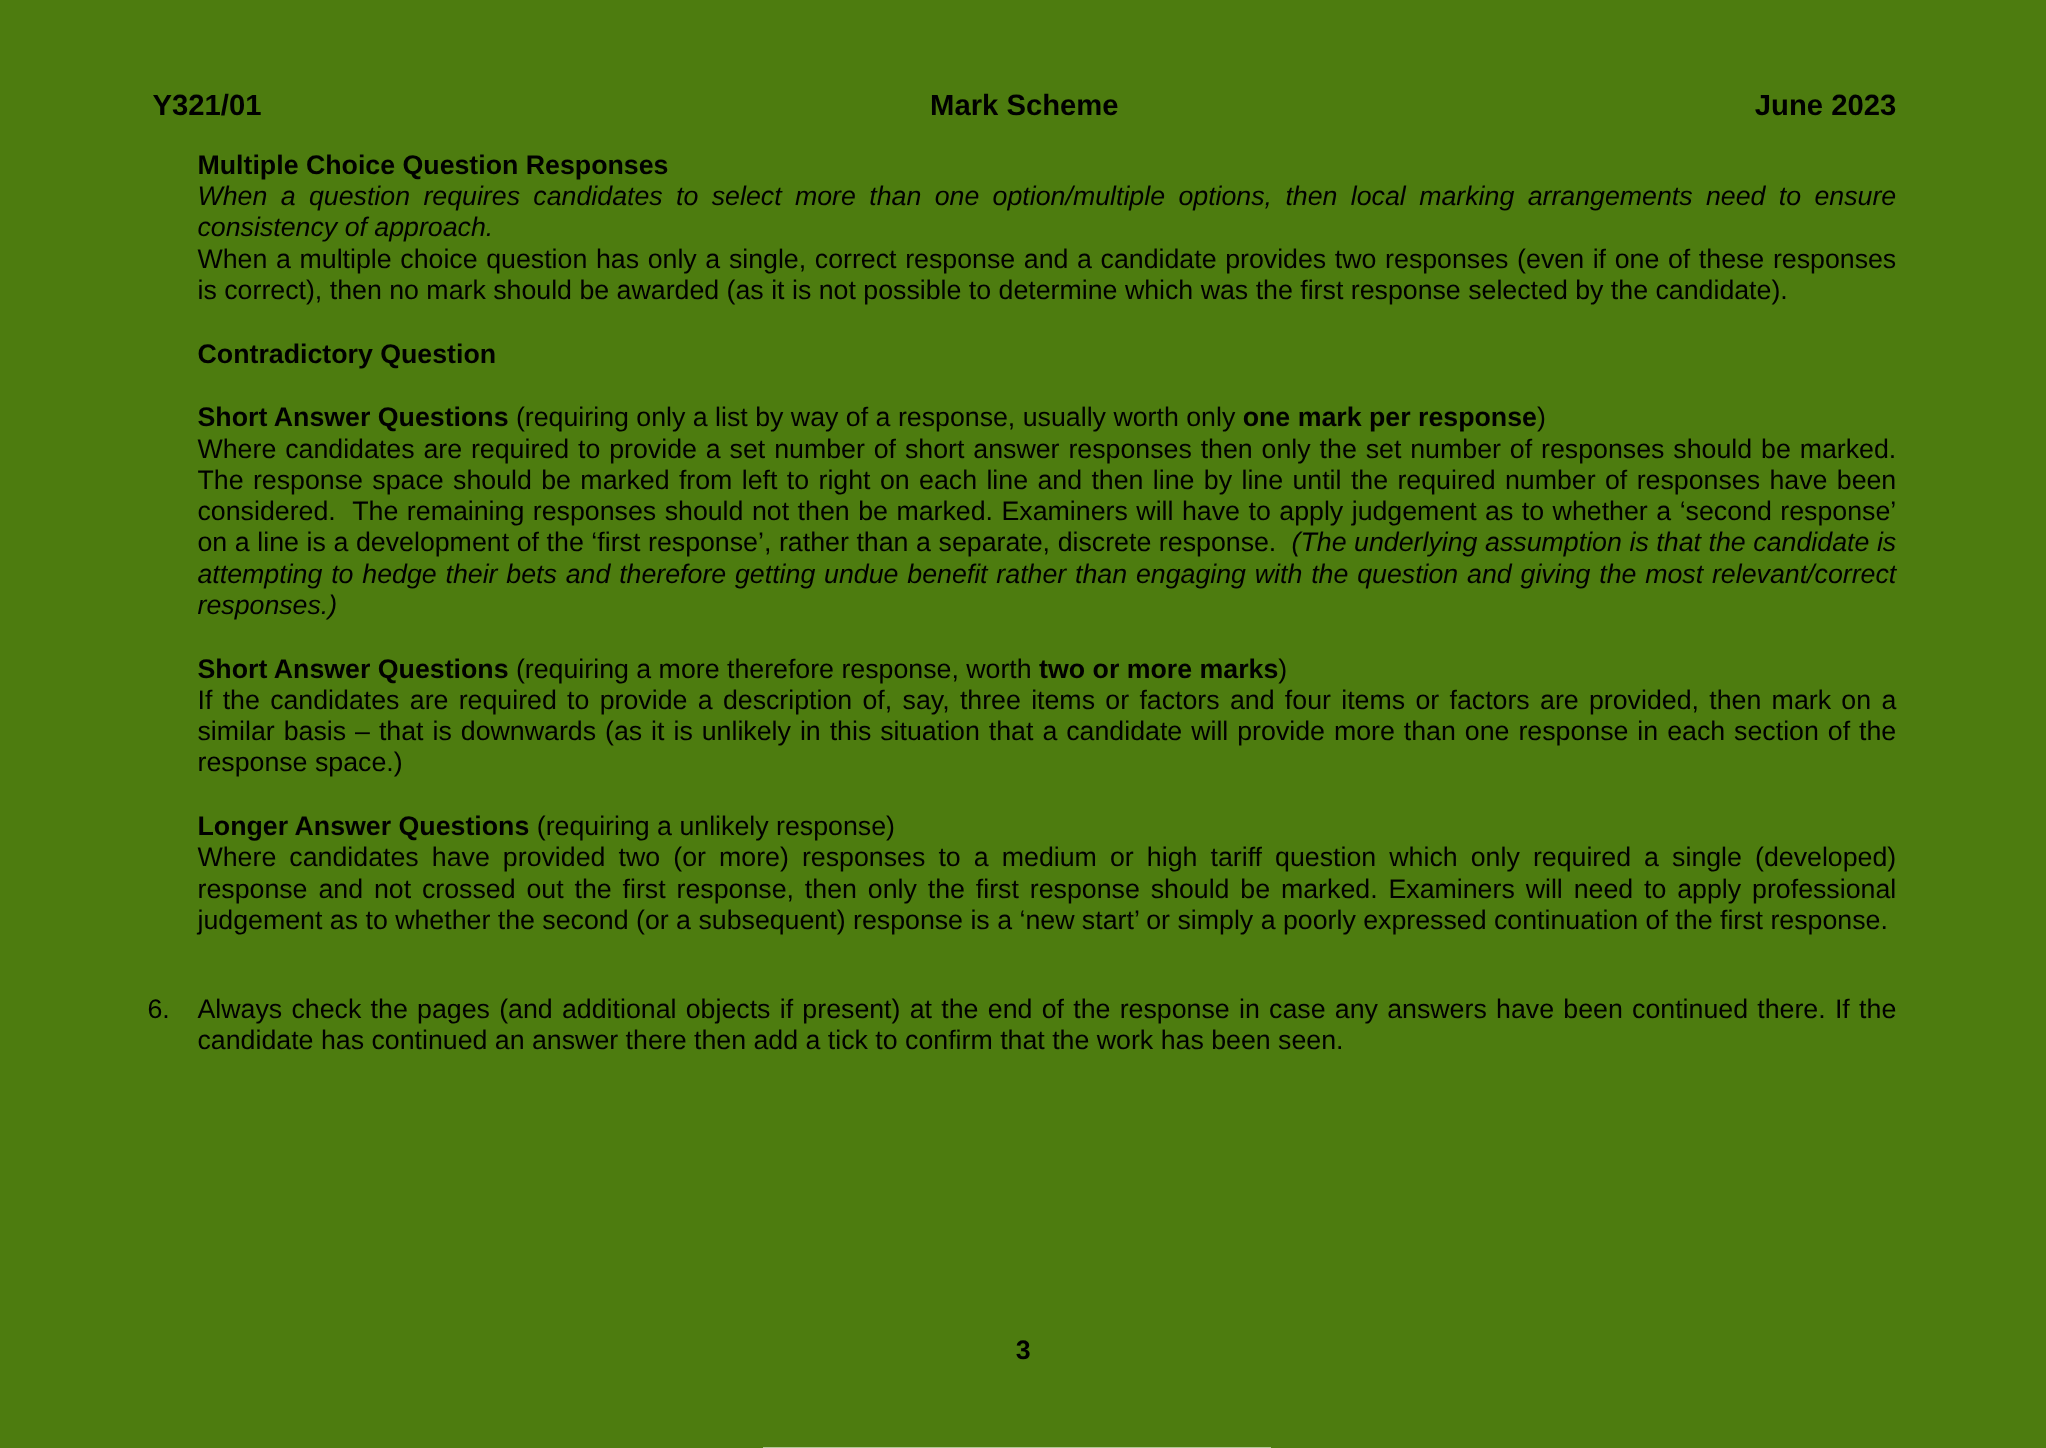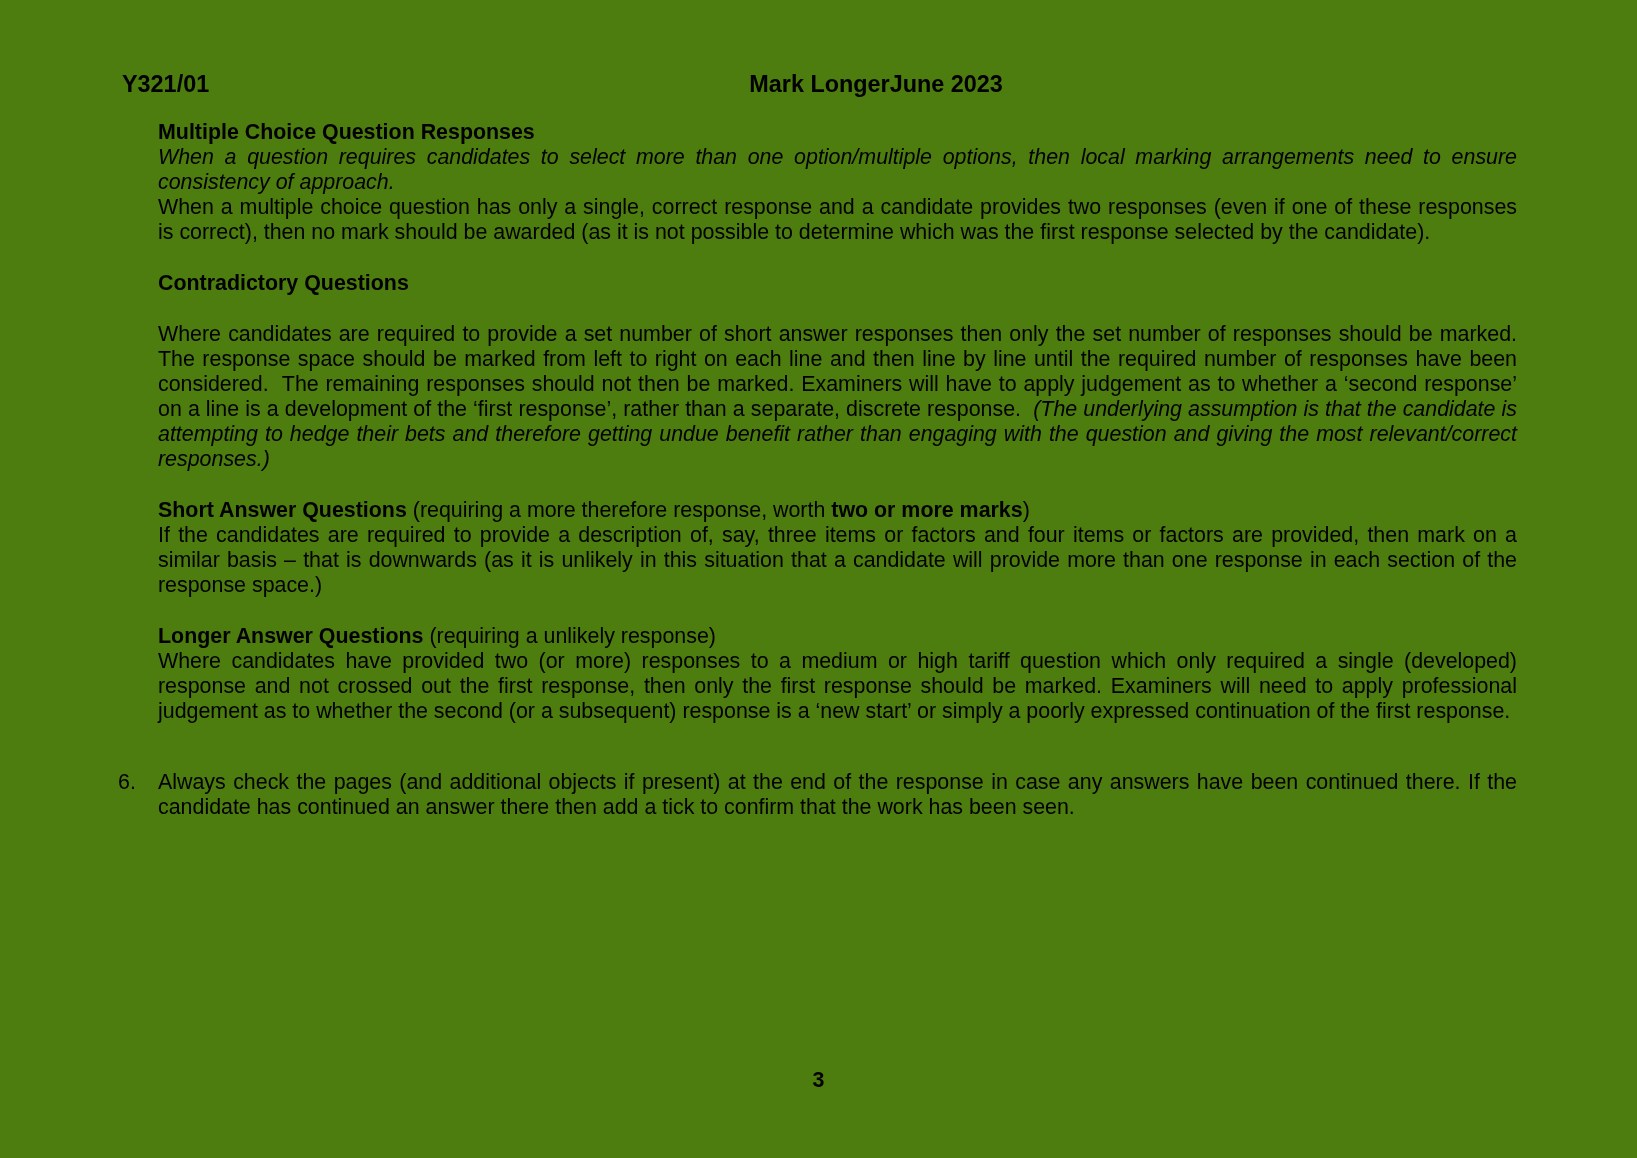--- a/index.html
+++ b/index.html
@@ -19,21 +19,21 @@
     top:70px;
     left:122px;
     right:120px;
     display:grid;
     grid-template-columns:1fr auto 1fr;
     font-weight:bold;
     font-size:23.4px;
     line-height:28px;
   }
   .hdr .c{text-align:center;}
-  .hdr .r{text-align:left;}
+  .hdr .r{text-align:right;}
   .content{
     position:absolute;
     top:120px;
     left:158px;
     width:1359px;
   }
   .sec{margin:0 0 26px 0;}
   p{margin:0;padding:0;}
   .j{text-align:justify;}
   .b{font-weight:bold;}
@@ -58,37 +58,38 @@
     font-weight:bold;
   }
 </style>
 </head>
 <body>
 
 <div class="page">
 
   <header class="hdr">
     <span>Y321/01</span>
-    <span class="c">Mark Longer</span>
+    <span class="c">Mark Scheme</span>
     <span class="r">June 2023</span>
   </header>
 
   <main class="content">
 
     <section class="sec">
       <p class="h"><span class="b">Multiple Choice Question Responses</span></p>
       <p class="j i"><span>When a question requires candidates to select more than one option/multiple options, then local marking arrangements need to ensure consistency of approach.</span></p>
       <p class="j"><span>When a multiple choice question has only a single, correct response and a candidate provides two responses (even if one of these responses is correct), then no mark should be awarded (as it is not possible to determine which was the first response selected by the candidate).</span></p>
     </section>
 
     <section class="sec">
-      <p class="h"><span class="b">Contradictory Questions</span></p>
+      <p class="h"><span class="b">Contradictory Question</span></p>
     </section>
 
     <section class="sec">
+      <p class="h"><span class="b">Short Answer Questions</span><span> (requiring only a list by way of a response, usually worth only </span><span class="b">one mark per response</span><span>)</span></p>
       <p class="j"><span>Where candidates are required to provide a set number of short answer responses then only the set number of responses should be marked. The response space should be marked from left to right on each line and then line by line until the required number of responses have been considered.&nbsp; The remaining responses should not then be marked. Examiners will have to apply judgement as to whether a ‘second response’ on a line is a development of the ‘first response’, rather than a separate, discrete response.&nbsp; </span><span class="i">(The underlying assumption is that the candidate is attempting to hedge their bets and therefore getting undue benefit rather than engaging with the question and giving the most relevant/correct responses.)</span></p>
     </section>
 
     <section class="sec">
       <p class="h"><span class="b">Short Answer Questions</span><span> (requiring a more therefore response, worth </span><span class="b">two or more marks</span><span>)</span></p>
       <p class="j"><span>If the candidates are required to provide a description of, say, three items or factors and four items or factors are provided, then mark on a similar basis – that is downwards (as it is unlikely in this situation that a candidate will provide more than one response in each section of the response space.)</span></p>
     </section>
 
     <section class="sec">
       <p class="h"><span class="b">Longer Answer Questions</span><span> (requiring a unlikely response)</span></p>

